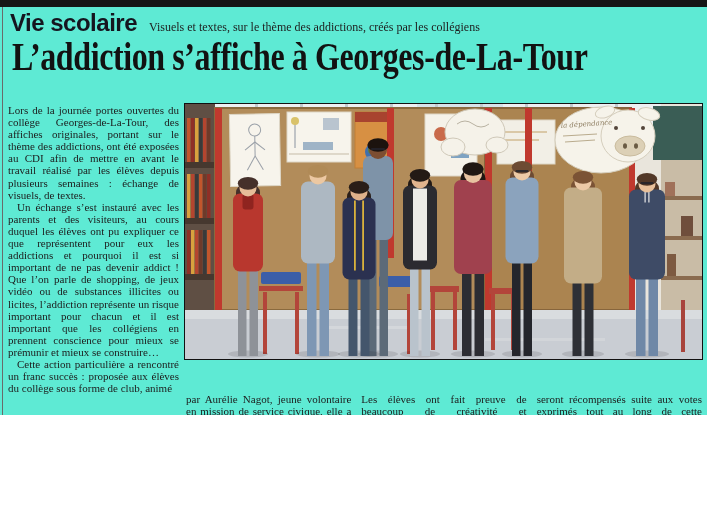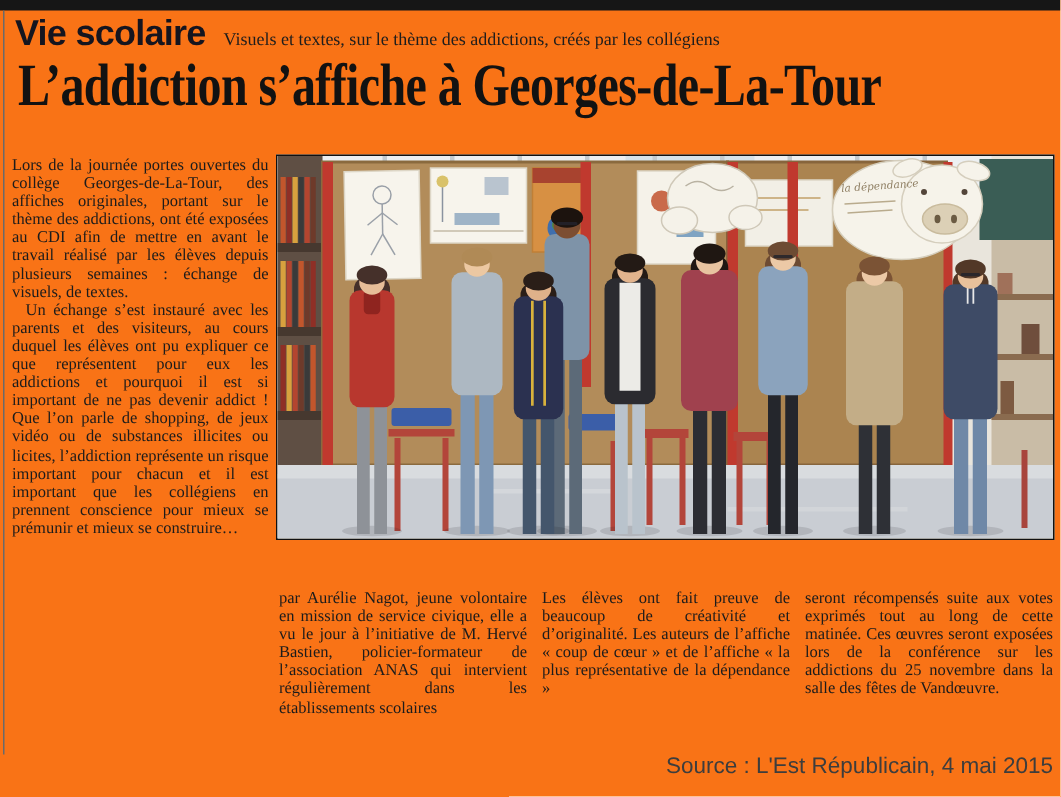--- a/index.html
+++ b/index.html
@@ -1,17 +1,17 @@
 <!DOCTYPE html>
 <html lang="fr"><head>
 <meta charset="utf-8">
 <style>
   html,body { margin:0; padding:0; background:#ffffff; }
   .page {
-    position:relative; width:707px; height:531px; background:#f97316;
+    position:relative; width:707px; height:415px; background:#5eead4;
     font-family:"Liberation Serif", serif; color:#1c1c1c; overflow:hidden;
   }
   .topbar { position:absolute; left:0; top:0; width:707px; height:7px; background:#161616; }
   .leftrule { position:absolute; left:2px; top:7px; width:1px; height:496px; background:#6a6a6a; }
 
   .masthead { position:absolute; left:10px; top:9px; display:flex; align-items:baseline; gap:12px; white-space:nowrap; }
   .kicker { font-family:"Liberation Sans", sans-serif; font-weight:bold; font-size:24px; letter-spacing:-0.5px; color:#15151f; }
   .kicker-sub { font-size:12px; color:#1d1d1d; }
 
   .headline { position:absolute; left:12px; top:34px; margin:0; width:699px; font-weight:bold; font-size:40px; line-height:46px; color:#121212; white-space:nowrap; }
@@ -45,20 +45,21 @@
   <header class="masthead">
     <span class="kicker">Vie scolaire</span>
     <span class="kicker-sub">Visuels et textes, sur le thème des addictions, créés par les collégiens</span>
   </header>
 
   <h1 class="headline"><span class="squeeze">L’addiction s’affiche à Georges-de-La-Tour</span></h1>
 
   <div class="col left-col">
       <p class="para">Lors de la journée portes ouvertes du collège Georges-de-La-Tour, des affiches originales, portant sur le thème des addictions, ont été exposées au CDI afin de mettre en avant le travail réalisé par les élèves depuis plusieurs semaines : échange de visuels, de textes.</p>
       <p class="para">Un échange s’est instauré avec les parents et des visiteurs, au cours duquel les élèves ont pu expliquer ce que représentent pour eux les addictions et pourquoi il est si important de ne pas devenir addict ! Que l’on parle de shopping, de jeux vidéo ou de substances illicites ou licites, l’addiction représente un risque important pour chacun et il est important que les collégiens en prennent conscience pour mieux se prémunir et mieux se construire…</p>
+      <p class="para">Cette action particulière a rencontré un franc succès : proposée aux élèves du collège sous forme de club, animé</p>
     </div>
 
   <figure class="photo">
     <svg viewBox="0 0 517 255" width="517" height="255" xmlns="http://www.w3.org/2000/svg">
 
       <rect width="517" height="255" fill="#e9e5dc"></rect>
 
       <rect x="30" y="0" width="446" height="30" fill="#edf0f2"></rect>
       <rect x="232" y="0" width="86" height="28" fill="#d7e3e9"></rect>
       <g fill="#c3cbd0">

